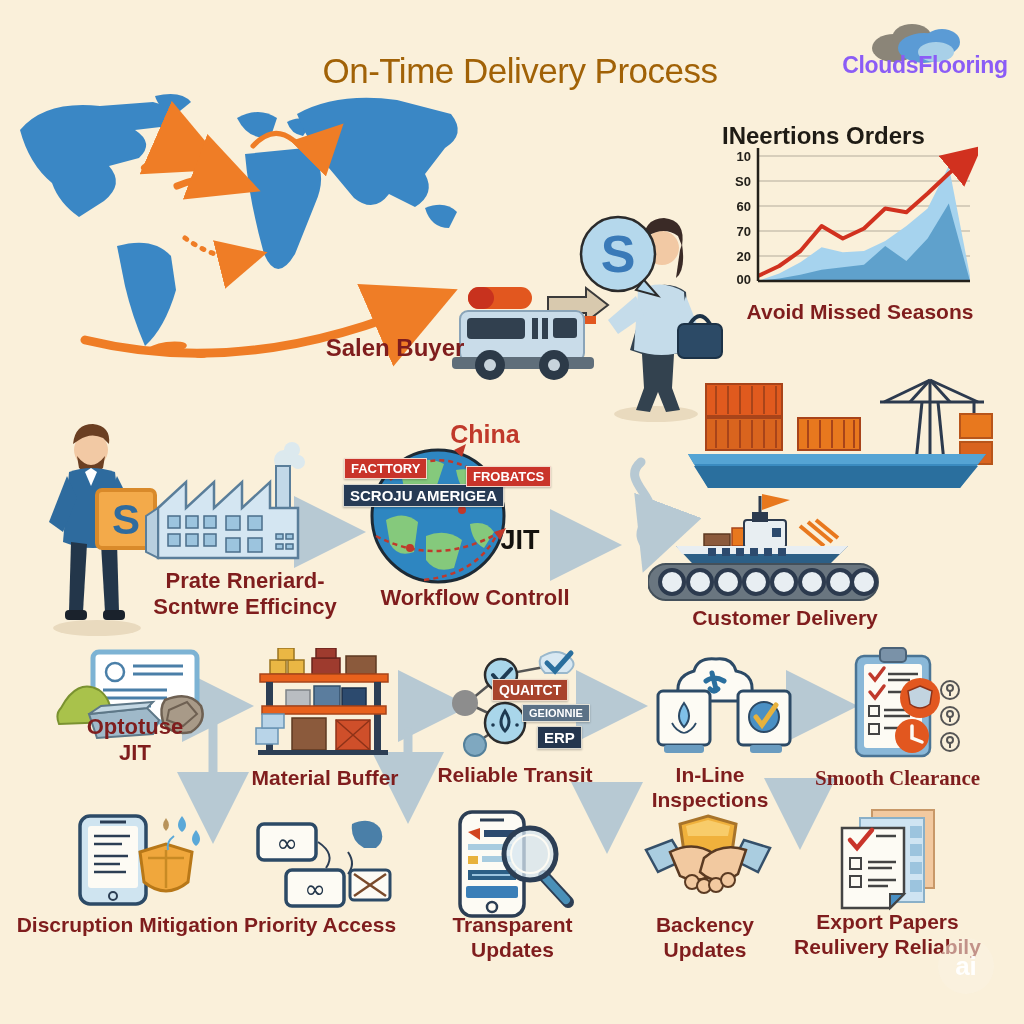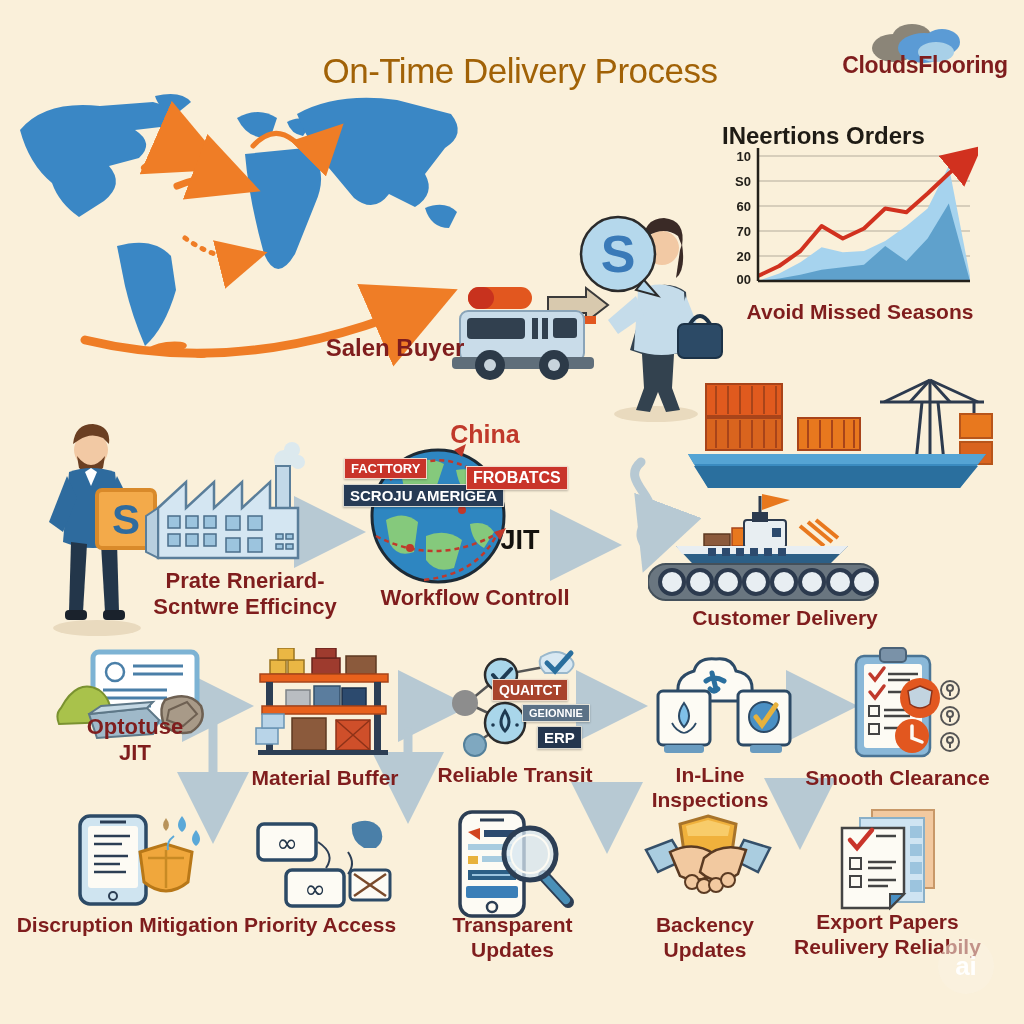--- a/index.html
+++ b/index.html
@@ -2,21 +2,21 @@
 <html><head>
 <meta charset="utf-8">
 <style>
   html,body{margin:0;padding:0;}
   body{font-family:"Liberation Sans",sans-serif;}
   .stage{position:relative;width:1024px;height:1024px;background:#FAF0DA;overflow:hidden;}
   .abs{position:absolute;}
   .lbl{position:absolute;font-weight:700;color:#7f1d1d;text-align:center;line-height:1.18;font-size:21px;}
   .title{font-size:35px;font-weight:400;letter-spacing:-0.5px;color:#a16207;}
   .chart-title{font-size:24px;font-weight:800;color:#1e1b15;text-align:left;}
-  .logo-text{font-size:23px;font-weight:800;color:#7f1d1d;letter-spacing:-0.3px;}
+  .logo-text{font-size:23px;font-weight:800;color:#8b5cf6;letter-spacing:-0.3px;}
   .chip{position:absolute;color:#fff;font-weight:700;white-space:nowrap;padding:2px 6px;border:1.5px solid rgba(250,244,230,.85);box-shadow:0 1px 2px rgba(0,0,0,.25);}
   .red-chip{background:#C9342A;}
   .navy-chip{background:#273B55;}
   .china{font-size:25px;font-weight:800;color:#C0392B;}
   .jit{font-size:27px;font-weight:800;color:#14120e;}
   .watermark{position:absolute;width:56px;height:56px;border-radius:50%;background:rgba(250,242,226,.55);
     color:rgba(255,255,255,.95);font-size:26px;font-weight:700;display:flex;align-items:center;justify-content:center;}
 </style>
 </head>
 <body>
@@ -220,21 +220,21 @@
     <g fill="#C0392B">
       <path d="M88,10 L100,4 L96,17 Z"></path>
       <path d="M128,92 L140,88 L134,100 Z"></path>
       <circle cx="44" cy="108" r="4"></circle>
         <circle cx="96" cy="70" r="4"></circle>
     </g>
   </svg>
   <div class="lbl china" style="left:430px;top:420px;width:110px;">China</div>
   <div class="chip red-chip" style="left:344px;top:458px;font-size:13px;">FACTTORY</div>
   <div class="chip navy-chip" style="left:343px;top:484px;font-size:15px;">SCROJU AMERIGEA</div>
-  <div class="chip red-chip" style="left:466px;top:466px;font-size:16px;">FROBATCS</div>
+  <div class="chip red-chip" style="left:466px;top:466px;font-size:13px;">FROBATCS</div>
   <div class="lbl jit" style="left:475px;top:525px;width:90px;">JIT</div>
   <div class="lbl" style="left:360px;top:585px;width:230px;font-size:22px;">Workflow Controll</div>
 
   <svg class="abs" style="left:688px;top:372px" width="310" height="135">
     <g stroke="#2C3A4E" stroke-width="3" fill="none">
       <line x1="242" y1="8" x2="242" y2="90"></line>
       <line x1="192" y1="30" x2="296" y2="30"></line>
       <line x1="242" y1="8" x2="196" y2="30"></line>
         <line x1="242" y1="8" x2="290" y2="30"></line>
       <line x1="242" y1="8" x2="262" y2="30"></line>
@@ -435,21 +435,21 @@
     </g>
     <g stroke="#555" stroke-width="2" fill="none">
       <circle cx="112" cy="42" r="3"></circle>
         <line x1="112" y1="45" x2="112" y2="50"></line>
       <circle cx="112" cy="68" r="3"></circle>
         <line x1="112" y1="71" x2="112" y2="76"></line>
       <circle cx="112" cy="94" r="3"></circle>
         <line x1="112" y1="97" x2="112" y2="102"></line>
     </g>
   </svg>
-  <div class="lbl" style="left:805px;top:766px;width:185px;">Smooth Clearance</div>
+  <div class="lbl" style="left:805px;top:766px;width:185px;font-family:Liberation Serif, serif;">Smooth Clearance</div>
 
   <svg class="abs" style="left:70px;top:812px" width="135" height="100">
     <rect x="10" y="4" width="66" height="88" rx="10" fill="#CFE4F0" stroke="#2C4A66" stroke-width="3.5"></rect>
     <rect x="18" y="14" width="50" height="62" rx="3" fill="#FDFBF4"></rect>
     <g stroke="#2C3E54" stroke-width="3">
         <line x1="30" y1="10" x2="56" y2="10"></line>
       </g>
     <g stroke="#2C3E54" stroke-width="2.5">
       <line x1="24" y1="24" x2="60" y2="24"></line>
         <line x1="24" y1="32" x2="52" y2="32"></line>

